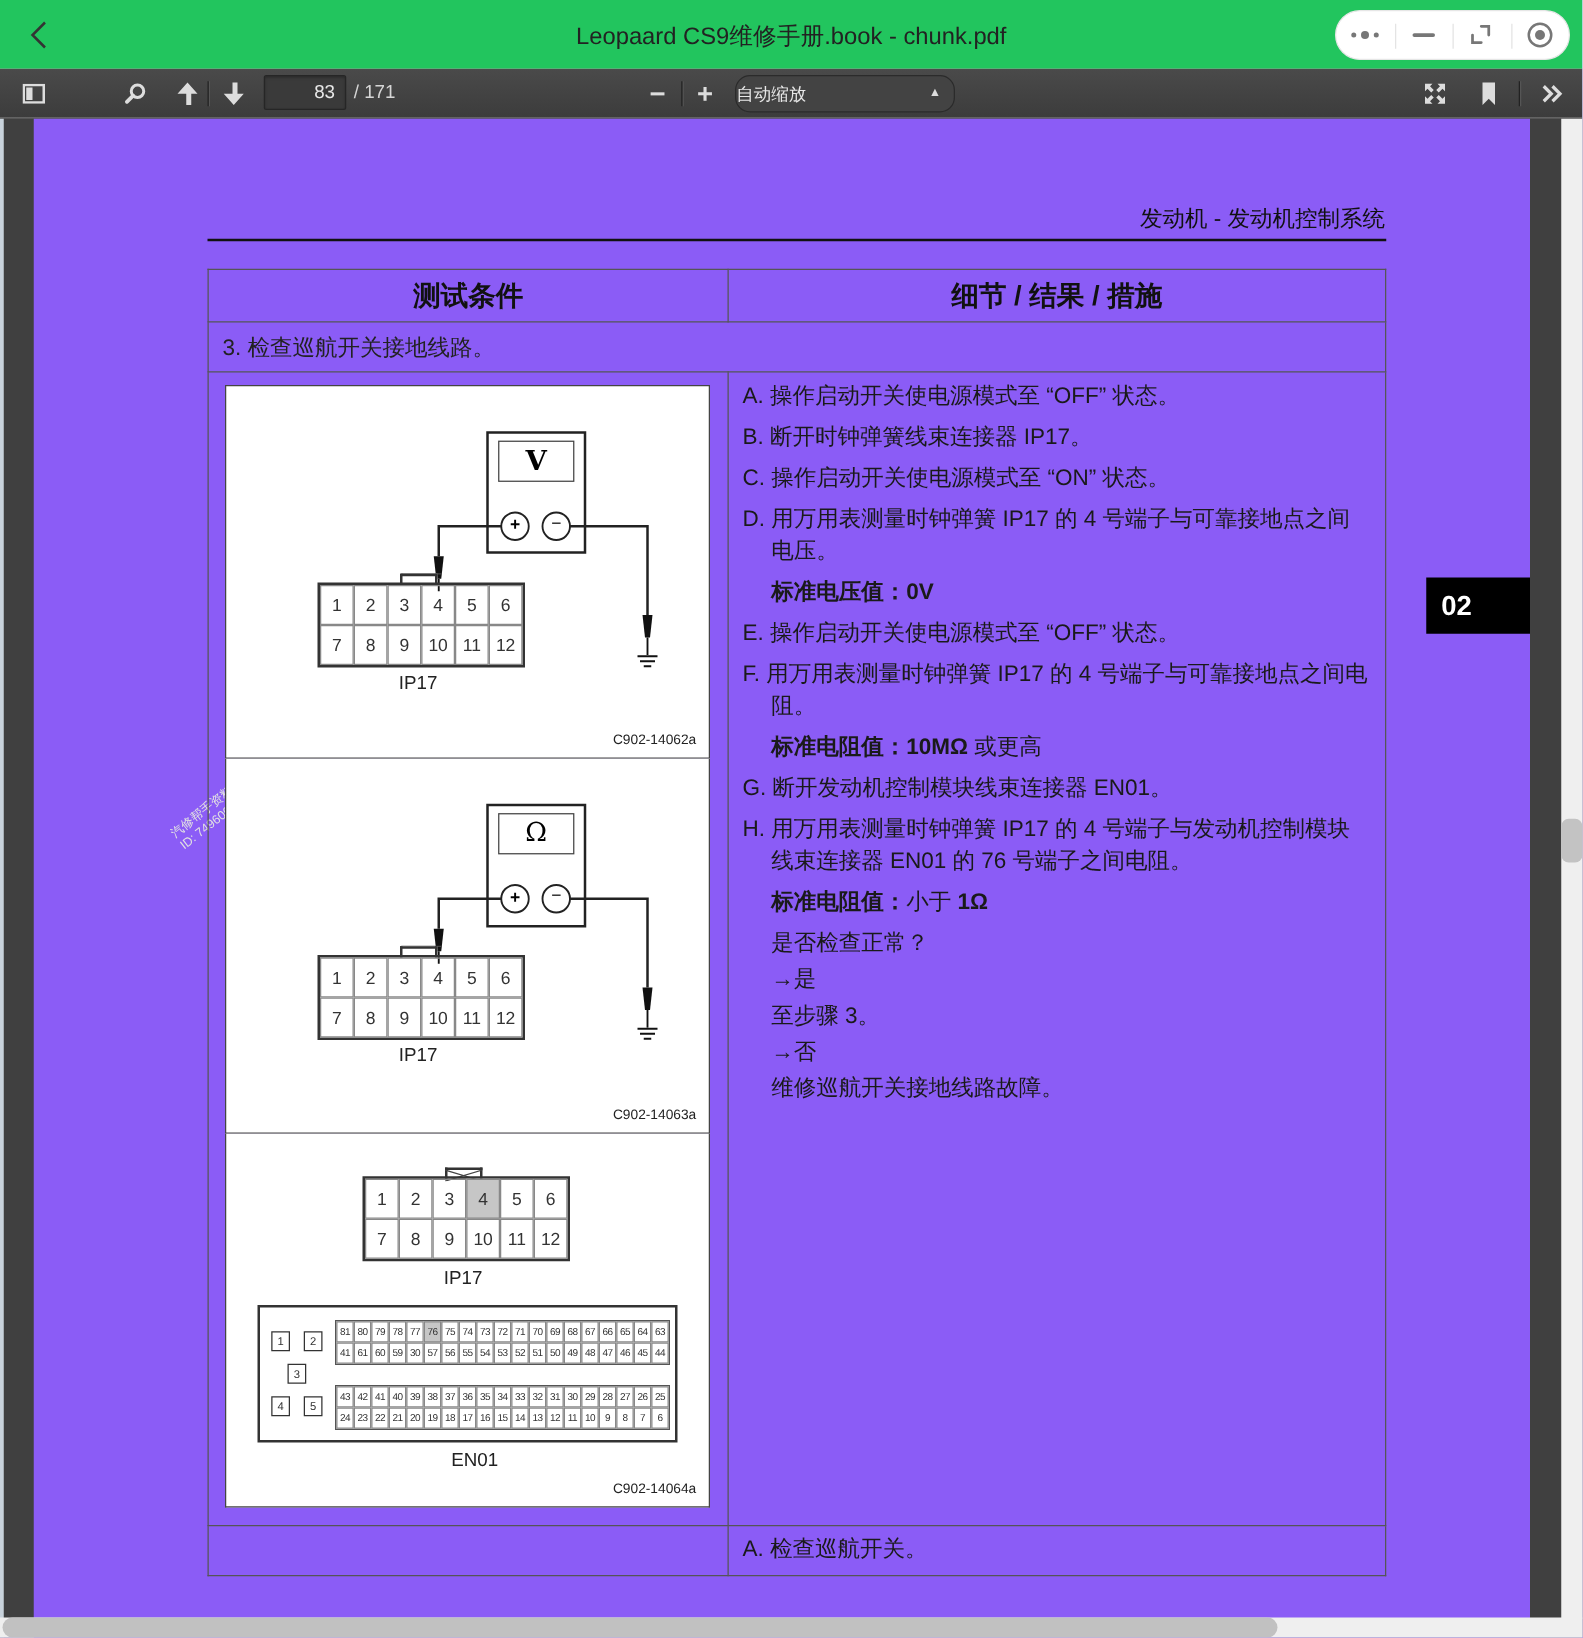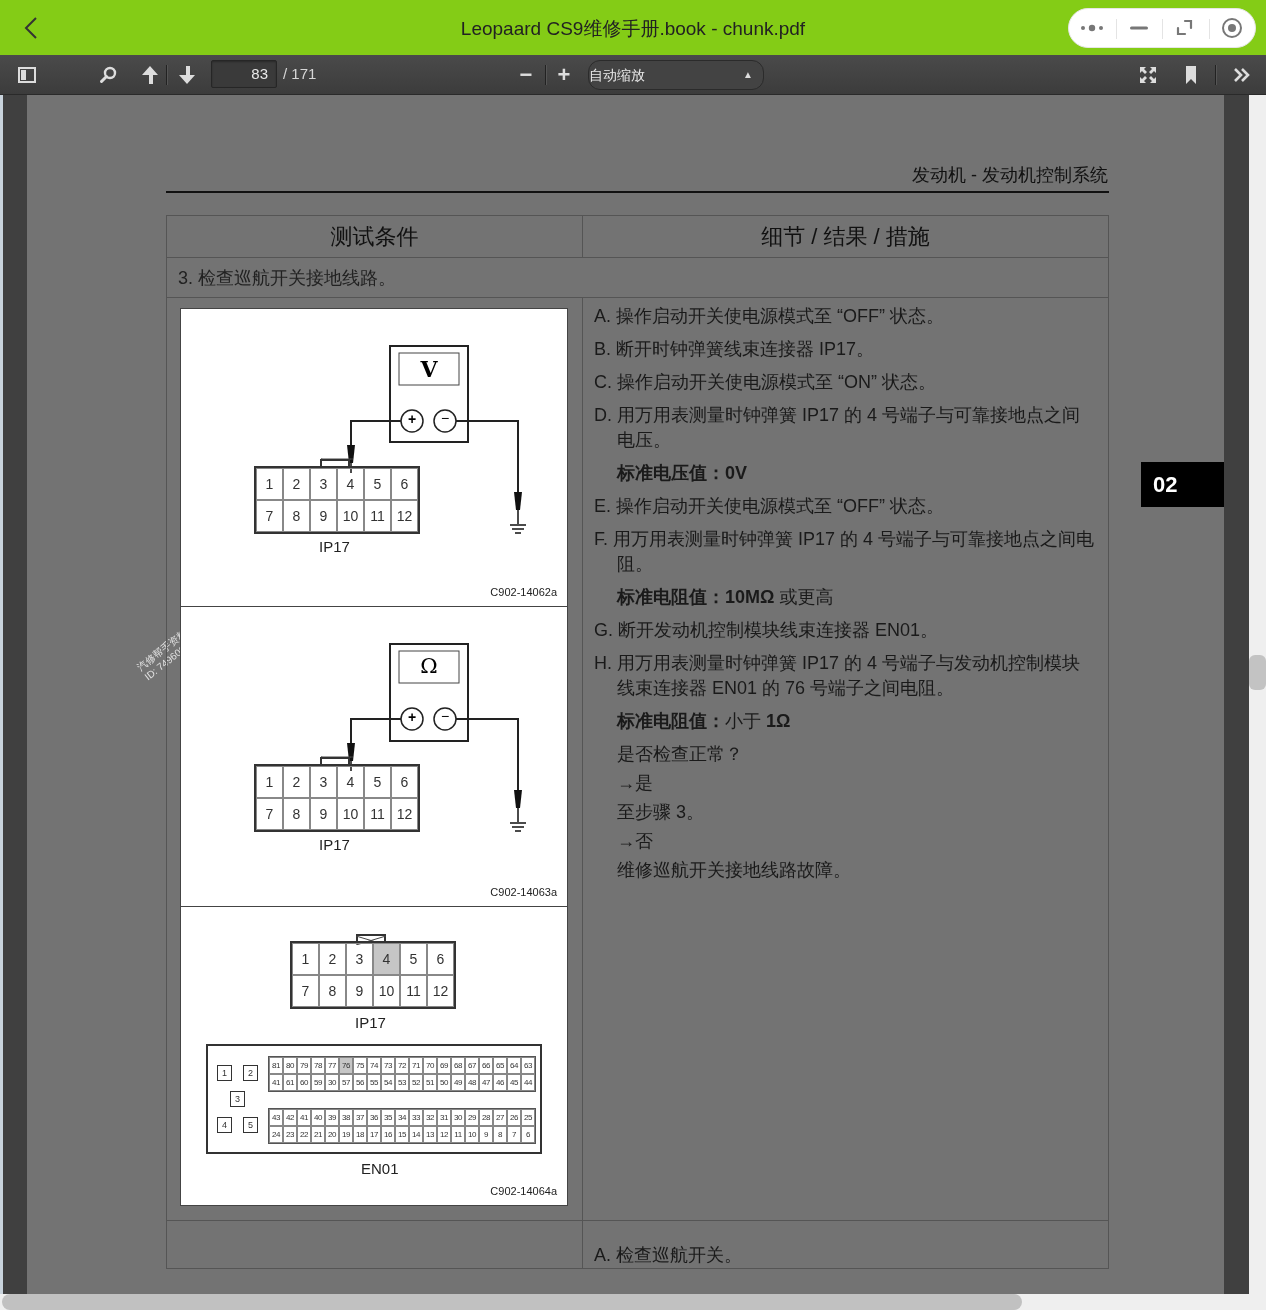--- a/index.html
+++ b/index.html
@@ -1,52 +1,52 @@
 <!DOCTYPE html>
 <html><head>
 <meta charset="utf-8">
 <style>
   * { box-sizing: border-box; margin: 0; padding: 0; }
   html, body { width: 1266px; height: 1310px; overflow: hidden; background: #fff; }
   body { font-family: "Liberation Sans", "DejaVu Sans", sans-serif; position: relative; }
 
   
-  .titlebar { position: absolute; left: 0; top: 0; width: 1266px; height: 55px; background: #84cc16; }
+  .titlebar { position: absolute; left: 0; top: 0; width: 1266px; height: 55px; background: #22c55e; }
   .back-btn { position: absolute; left: 18px; top: 12px; width: 28px; height: 32px; cursor: pointer; }
   .title { position: absolute; left: 0; right: 0; top: 16px; text-align: center; font-size: 19px; color: #222; }
   .win-controls { position: absolute; left: 1068px; top: 8px; width: 188px; height: 40px; border: 1px solid #e6e6e6; border-radius: 20px; display: flex; align-items: center; background: #fff; }
   .win-btn { flex: 1; height: 100%; display: flex; align-items: center; justify-content: center; cursor: pointer; position: relative; }
   .win-btn + .win-btn::before { content: ""; position: absolute; left: 0; top: 10px; height: 20px; width: 1px; background: #e4e4e4; }
 
   
   .toolbar { position: absolute; left: 0; top: 55px; width: 1266px; height: 40px; background: linear-gradient(#4a4a4a, #3c3c3c); border-bottom: 1px solid #2a2a2a; }
   .tb-btn { position: absolute; top: 6px; height: 28px; width: 28px; display: flex; align-items: center; justify-content: center; cursor: pointer; }
   .tb-sep { position: absolute; top: 10px; width: 1px; height: 20px; background: #222; box-shadow: 1px 0 0 #555; }
   .page-input { position: absolute; left: 211px; top: 5px; width: 66px; height: 28px; background: #3a3a3a; border: 1px solid #262626; border-radius: 2px; color: #e8e8e8; font-size: 15px; text-align: right; padding-right: 8px; line-height: 26px; box-shadow: inset 0 1px 2px rgba(0,0,0,.3); font-family: "Liberation Sans", sans-serif; }
   .page-count { position: absolute; left: 283px; top: 10px; color: #d6d6d6; font-size: 15px; }
   .zoom-select { position: absolute; left: 588px; top: 5px; width: 176px; height: 30px; background: #434343; border: 1px solid #2b2b2b; border-radius: 12px; color: #e8e8e8; font-size: 14px; line-height: 28px; padding-left: 0; cursor: pointer; }
   .zoom-select .arrows { position: absolute; right: 10px; top: 0; font-size: 10px; line-height: 28px; color: #ddd; }
 
   
   .viewer { position: absolute; left: 0; top: 95px; width: 1266px; height: 1215px; background: #404040; }
   .left-strip { position: absolute; left: 0; top: 95px; width: 3px; height: 1215px; background: #c9d3dc; }
-  .page { position: absolute; left: 27px; top: 95px; width: 1197px; height: 1215px; background: #737373; overflow: hidden; }
+  .page { position: absolute; left: 27px; top: 95px; width: 1197px; height: 1215px; background: #8b5cf6; overflow: hidden; }
   .v-scroll-track { position: absolute; left: 1249px; top: 95px; width: 17px; height: 1200px; background: #efefef; }
   .v-scroll-thumb { position: absolute; left: 1249px; top: 655px; width: 17px; height: 35px; background: #c3c3c3; border-radius: 6px; cursor: pointer; }
   .h-scroll-track { position: absolute; left: 0; top: 1294px; width: 1266px; height: 16px; background: #efefef; }
   .h-scroll-thumb { position: absolute; left: 2px; top: 1294px; width: 1020px; height: 16px; background: #c1c1c1; border-radius: 8px; cursor: pointer; }
 
   
   .running-head { position: absolute; right: 116px; top: 68px; font-size: 18px; color: #111; }
   .head-rule { position: absolute; left: 139px; top: 96px; width: 943px; height: 2px; background: #111; }
   .chapter-tab { position: absolute; left: 1114px; top: 367px; width: 83px; height: 45px; background: #000; color: #fff; font-weight: bold; font-size: 22px; line-height: 45px; padding-left: 12px; }
 
   table.proc { position: absolute; left: 139px; top: 120px; width: 943px; border-collapse: collapse; table-layout: fixed; }
   table.proc td, table.proc th { border: 1px solid #555; vertical-align: top; }
-  table.proc th { height: 42px; font-size: 22px; font-weight: normal; color: #111; text-align: center; vertical-align: middle; }
+  table.proc th { height: 42px; font-size: 22px; font-weight: bold; color: #111; text-align: center; vertical-align: middle; }
   .step-row td { height: 40px; font-size: 18px; color: #222; padding: 8px 0 0 11px; }
   .col-left { width: 416px; }
 
   .figures { padding: 10px 13px 14px 13px; }
   .figure { position: relative; border: 1px solid #444; width: 388px; background: #fff; }
   .figure + .figure { border-top: none; }
   .fig-code { position: absolute; right: 10px; bottom: 8px; font-size: 11px; color: #222; }
 
   .details { padding: 6px 12px 0 11px; font-size: 18px; color: #1a1a1a; line-height: 25px; }
   .det-item { margin-bottom: 8px; padding-left: 23px; text-indent: -23px; }
@@ -390,21 +390,21 @@
         <div class="det-std"><span>标准电阻值：</span><span class="plain">小于 </span><span>1Ω</span></div>
         <div class="det-plain">是否检查正常？</div>
         <div class="det-plain">→是</div>
         <div class="det-plain">至步骤 3。</div>
         <div class="det-plain">→否</div>
         <div class="det-plain">维修巡航开关接地线路故障。</div>
       </td>
     </tr>
     <tr>
       <td style="height:40px"></td>
-      <td class="details" style="padding-top:22px">
+      <td class="details" style="padding-top:6px">
         <div>A. 检查巡航开关。</div>
       </td>
     </tr>
   </tbody>
     </table>
 </div>
 
 <div class="v-scroll-track"></div>
 <div class="v-scroll-thumb"></div>
 <div class="h-scroll-track"></div>

